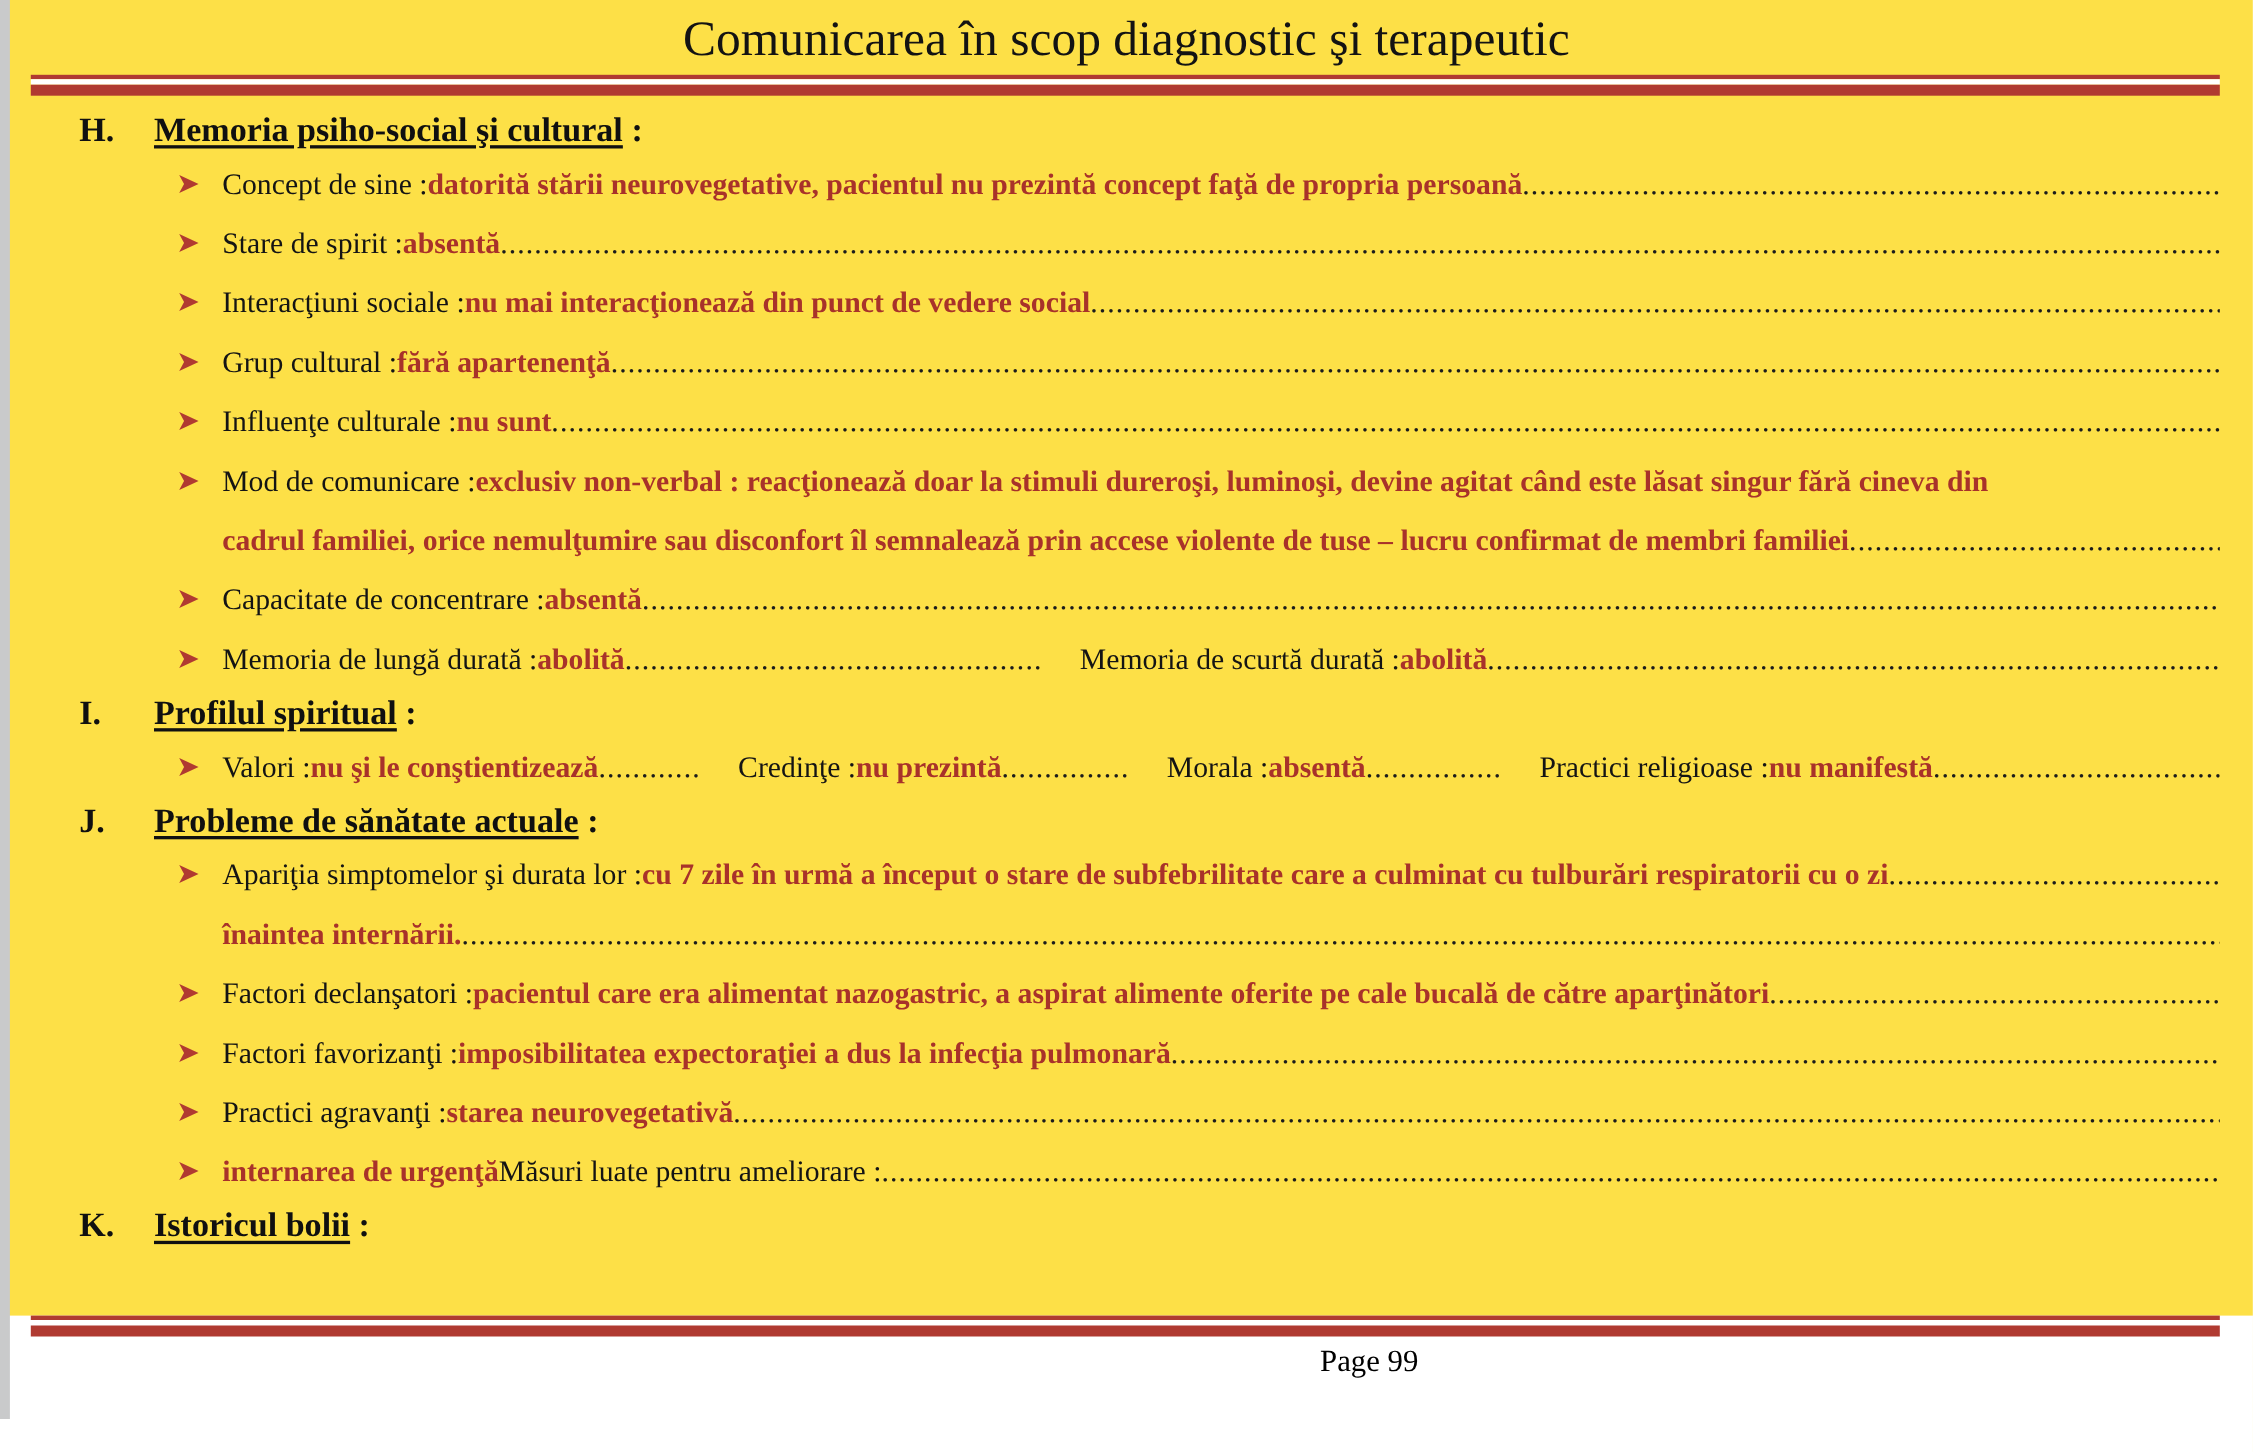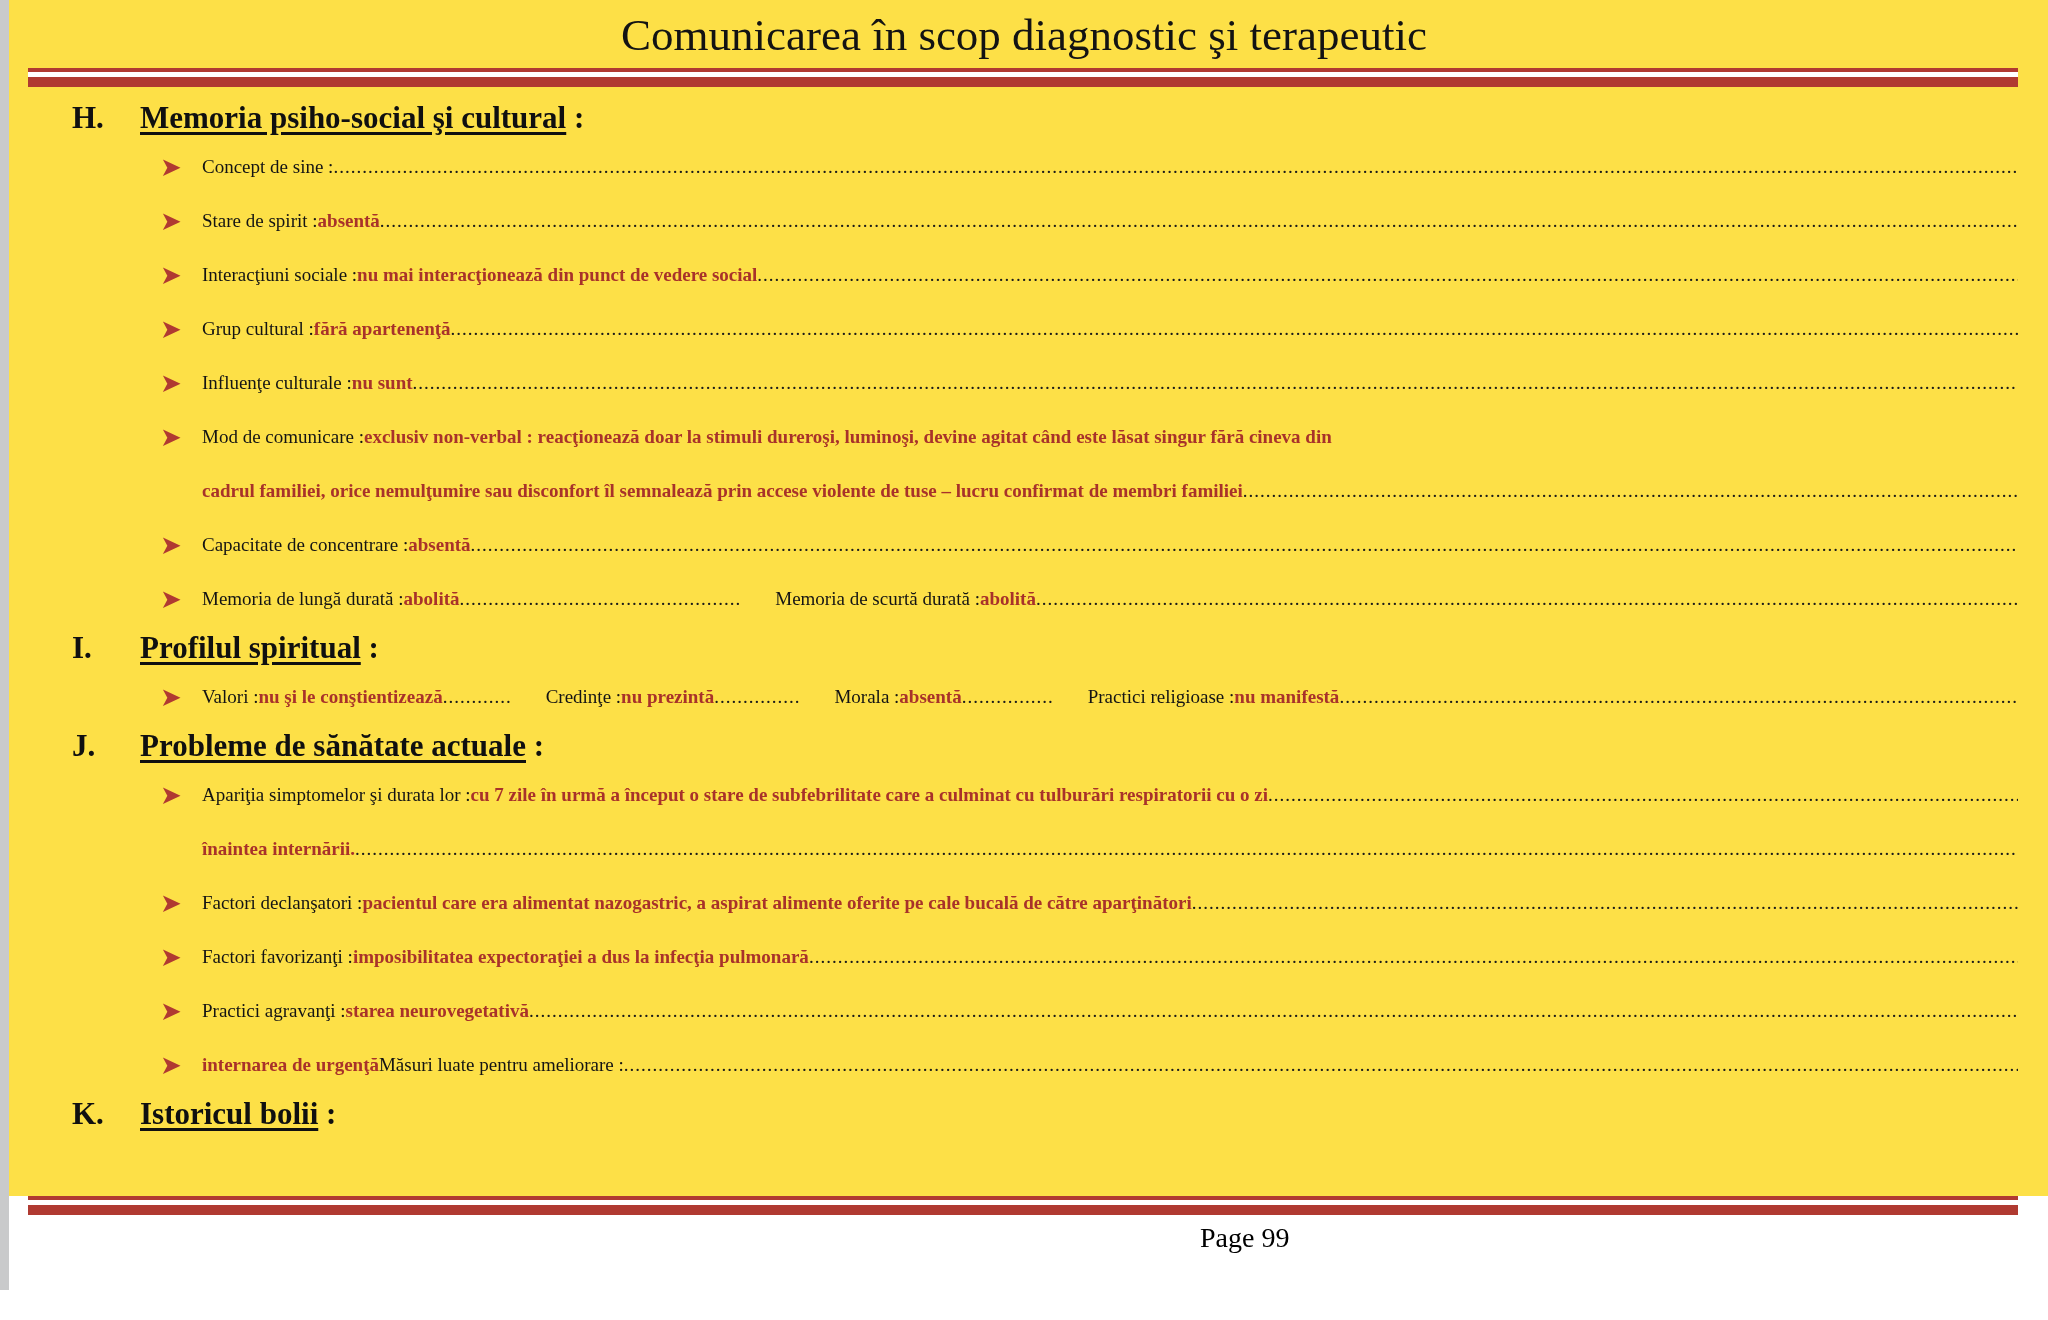--- a/index.html
+++ b/index.html
@@ -114,21 +114,21 @@
   .arrow {
     flex: 0 0 42px;
     width: 42px;
     font-size: 26px;
     line-height: 54px;
     color: #b03a31;
     font-family: "DejaVu Sans", sans-serif;
   }
   .btext {
     flex: 1 1 auto;
-    font-size: 19px;
+    font-size: 27px;
     line-height: 54px;
     color: #141414;
     min-width: 0;
   }
   .btext.two-line { line-height: 54px; }
 
   .lbl { color: #141414; }
   .val {
     color: #a8322a;
     font-weight: bold;
@@ -191,20 +191,21 @@
         <div class="sec-title"><span class="u">Memoria psiho-social şi cultural</span><span class="nu"> :</span></div>
       </div>
 
       <div class="bullets">
 
         <div class="bullet-row">
           <div class="arrow">➤</div>
           <div class="btext">
             <div class="line">
               <span class="seg lbl">Concept de sine : </span>
+                <span class="seg val">datorită stării neurovegetative, pacientul nu prezintă concept faţă de propria persoană</span>
                 <span class="fill">........................................................................................................................................................................................................................................................................................................................................................................................................</span>
             </div>
           </div>
         </div>
 
         <div class="bullet-row">
           <div class="arrow">➤</div>
           <div class="btext">
             <div class="line">
               <span class="seg lbl">Stare de spirit : </span>

